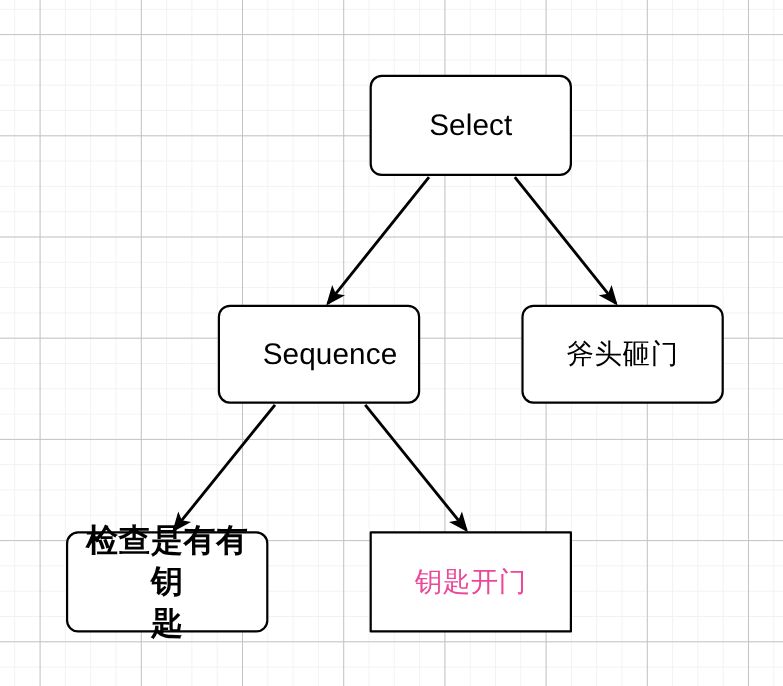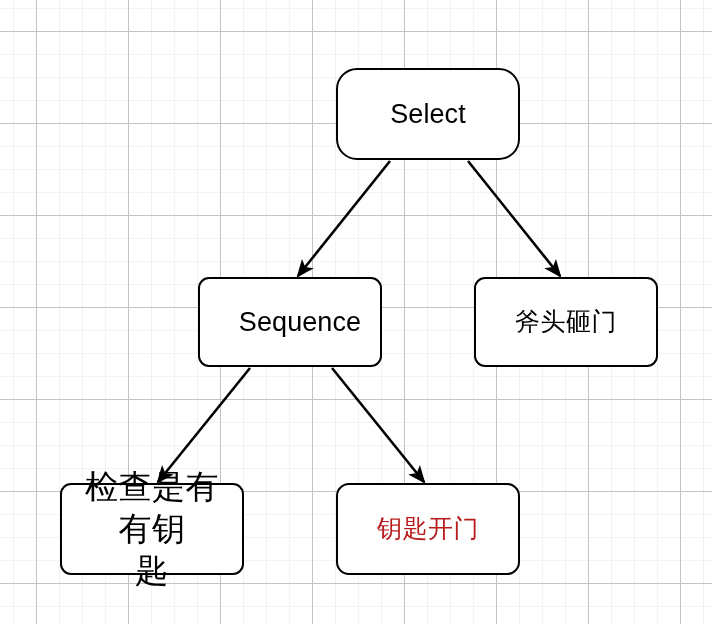--- a/index.html
+++ b/index.html
@@ -60,23 +60,24 @@
     font-size: 27px;
     letter-spacing: 0.1px;
   }
   .label-cjk {
     font-family: "DejaVu Sans", "Liberation Sans", sans-serif;
     font-size: 25px;
     letter-spacing: 0.5px;
   }
   .label-cjk-wrap {
     font-family: "DejaVu Sans", "Liberation Sans", sans-serif;
-    font-size: 33px;
+    font-size: 29px;
     letter-spacing: 0.5px;
     padding: 0 10px;
+    font-weight: bold;
   }
 </style>
 </head>
 <body>
 
 <div id="canvas">
 
   <svg id="edge-layer" viewBox="0 0 712 624" xmlns="http://www.w3.org/2000/svg">
     <defs>
       <marker id="arrowhead" viewBox="0 0 12 10" refX="10.5" refY="5" markerWidth="7.2" markerHeight="6" orient="auto-start-reverse" markerUnits="strokeWidth">
@@ -84,34 +85,34 @@
       </marker>
     </defs>
     <g id="edges-group">
         <line x1="390" y1="161" x2="298" y2="276" stroke="#000000" stroke-width="2.6" marker-end="url(#arrowhead)"></line>
         <line x1="468" y1="161" x2="560" y2="276" stroke="#000000" stroke-width="2.6" marker-end="url(#arrowhead)"></line>
         <line x1="250" y1="368" x2="158" y2="482" stroke="#000000" stroke-width="2.6" marker-end="url(#arrowhead)"></line>
         <line x1="332" y1="368" x2="424" y2="482" stroke="#000000" stroke-width="2.6" marker-end="url(#arrowhead)"></line>
       </g>
   </svg>
 
-  <div class="node" style="left: 336px; top: 68px; width: 184px; height: 92px; border-width: 2.6px; border-color: rgb(0, 0, 0); border-radius: 21px; background: rgb(255, 255, 255); color: rgb(0, 0, 0);">
+  <div class="node" style="left: 336px; top: 68px; width: 184px; height: 92px; border-width: 2.6px; border-color: rgb(0, 0, 0); border-radius: 11px; background: rgb(255, 255, 255); color: rgb(0, 0, 0);">
     <span class="node-label label-latin">Select</span>
   </div>
 
   <div class="node" style="left: 198px; top: 277px; width: 184px; height: 90px; border-width: 2.6px; border-color: rgb(0, 0, 0); border-radius: 11px; background: rgb(255, 255, 255); color: rgb(0, 0, 0); padding-left: 20px;">
     <span class="node-label label-latin">Sequence</span>
   </div>
 
   <div class="node" style="left: 474px; top: 277px; width: 184px; height: 90px; border-width: 2.6px; border-color: rgb(0, 0, 0); border-radius: 11px; background: rgb(255, 255, 255); color: rgb(0, 0, 0);">
     <span class="node-label label-cjk">斧头砸门</span>
   </div>
 
   <div class="node" style="left: 60px; top: 483px; width: 184px; height: 92px; border-width: 2.6px; border-color: rgb(0, 0, 0); border-radius: 11px; background: rgb(255, 255, 255); color: rgb(0, 0, 0);">
     <span class="node-label label-cjk-wrap">检查是有有钥
 匙</span>
   </div>
 
-  <div class="node" style="left: 336px; top: 483px; width: 184px; height: 92px; border-width: 2.6px; border-color: rgb(0, 0, 0); border-radius: 13px; background: rgb(255, 255, 255); color: #b91c1c;">
+  <div class="node" style="left: 336px; top: 483px; width: 184px; height: 92px; border-width: 2.6px; border-color: rgb(0, 0, 0); border-radius: 1px; background: rgb(255, 255, 255); color: #ec4899;">
     <span class="node-label label-cjk">钥匙开门</span>
   </div>
 
 </div>
 
 </body></html>

